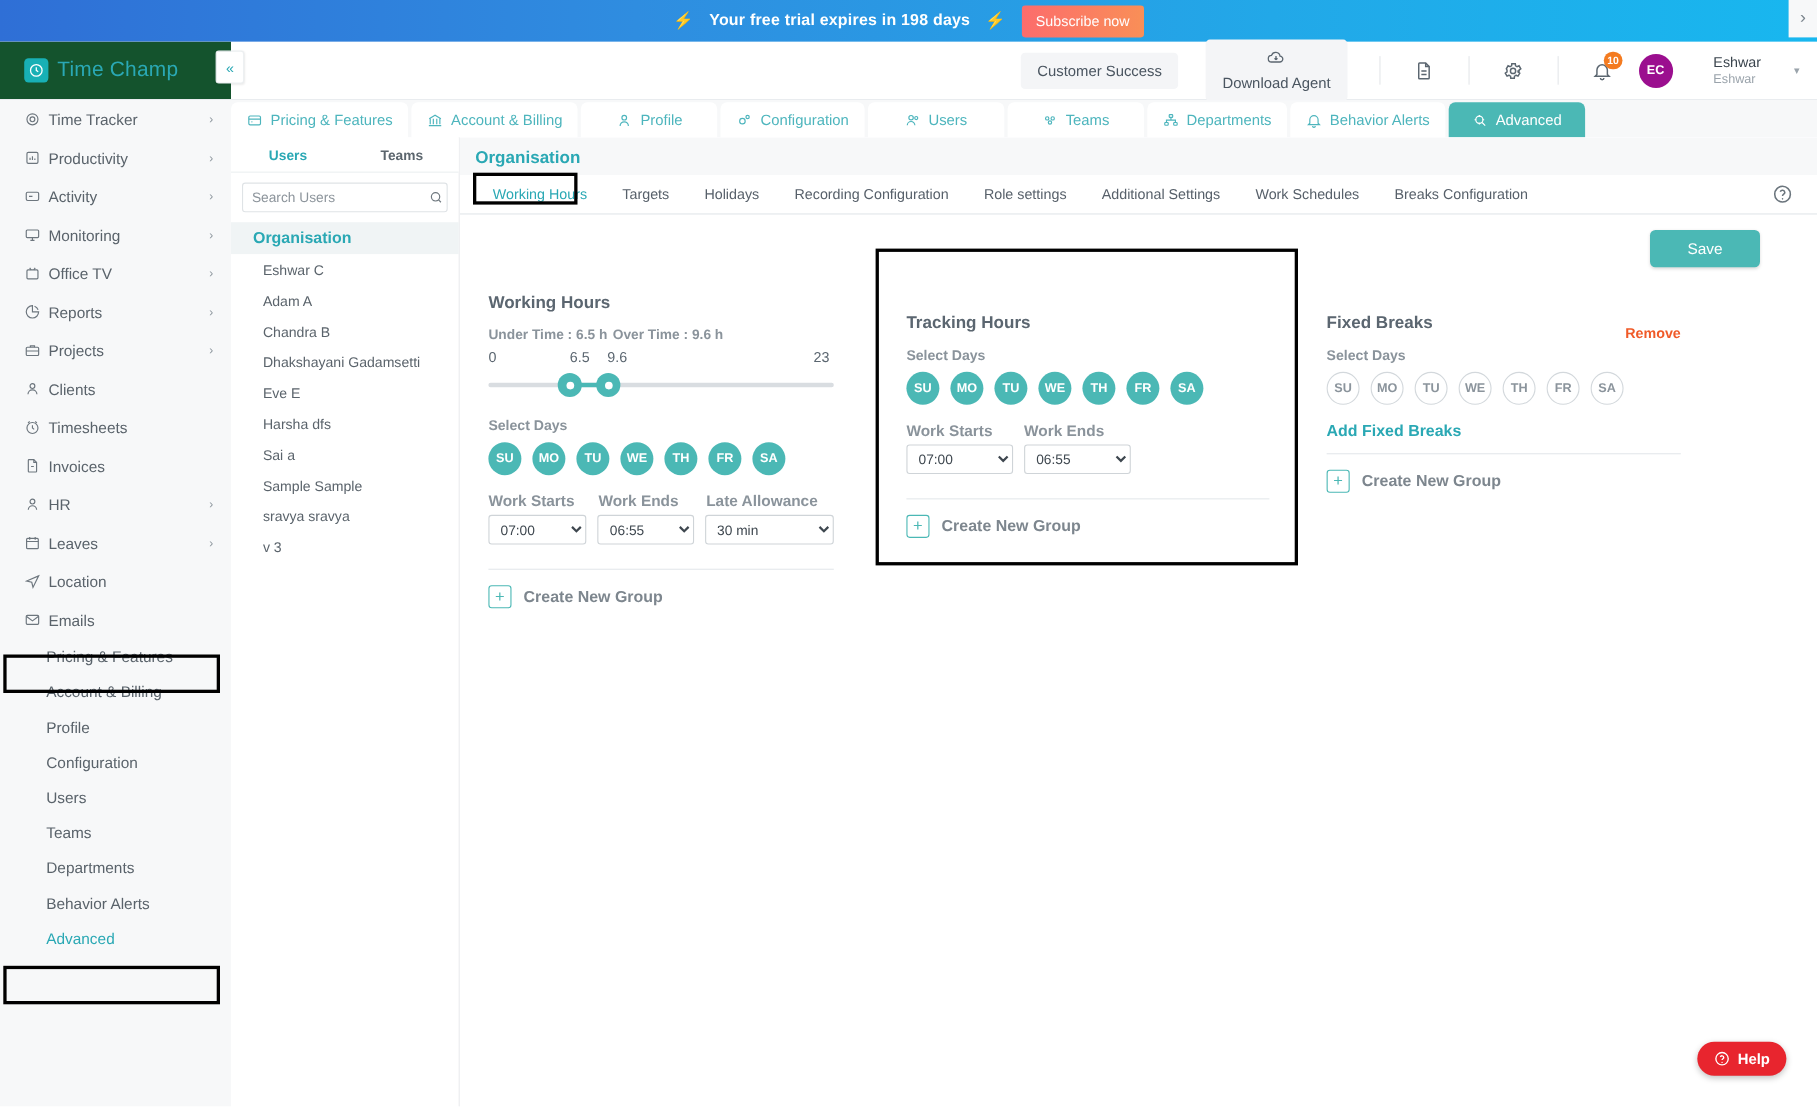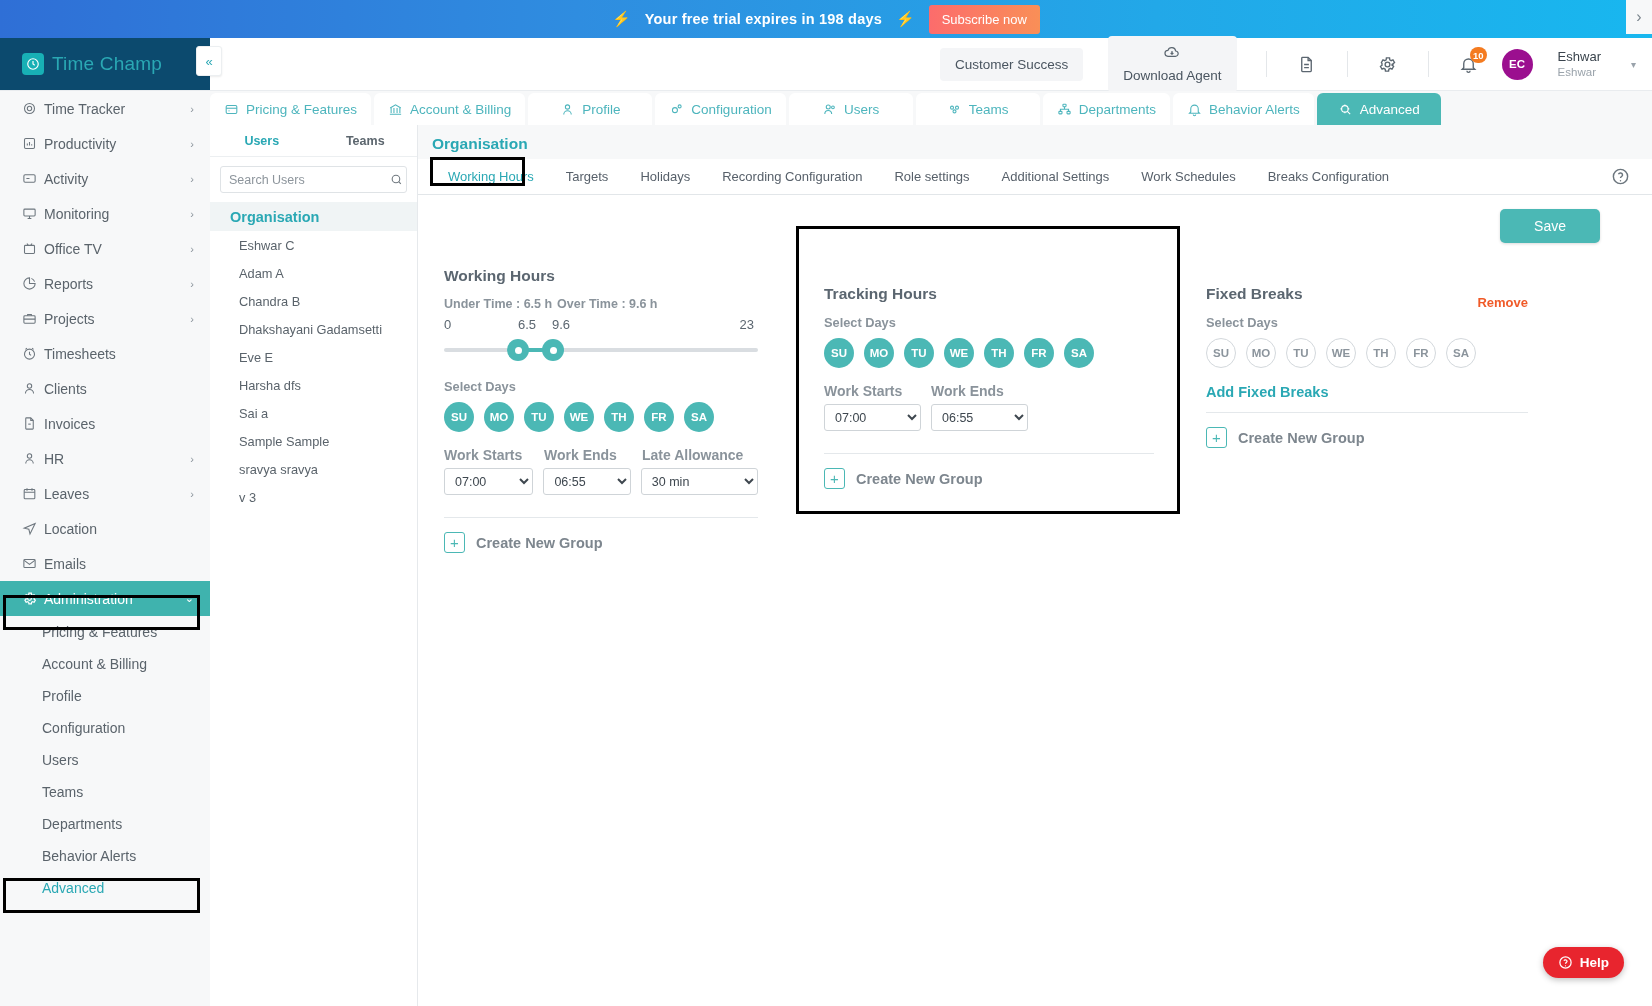--- a/index.html
+++ b/index.html
@@ -25,21 +25,21 @@
     padding:7px 13px; font-size:13px; font-family:inherit; cursor:pointer;
   }
 
   
   #header {
     position:absolute; top:38px; left:0; width:100%; height:53px;
     background:#fff; border-bottom:1px solid #e9ecef;
     display:flex; align-items:center;
   }
   #logo-zone { width:210px; height:100%; display:flex; align-items:center;
-    padding-left:22px; background:#0c4a6e; }
+    padding-left:22px; background:#14532d; }
   .logo-mark {
     width:22px; height:22px; border-radius:4px; background:#18b0b5;
     display:flex; align-items:center; justify-content:center; margin-right:8px;
   }
   .logo-text { color:#2aa8b4; font-size:19px; letter-spacing:.2px; }
   #collapse-btn {
     position:absolute; left:196px; top:46px; width:26px; height:30px;
     background:#fff; border:1px solid #eceff1; border-radius:3px;
     display:flex; align-items:center; justify-content:center;
     color:#2aa8b4; font-size:13px; cursor:pointer; z-index:5;
@@ -59,21 +59,21 @@
     position:absolute; top:-6px; right:-7px; min-width:16px; height:16px;
     background:#f47b20; color:#fff; border-radius:8px; font-size:9.5px;
     font-weight:bold; display:flex; align-items:center; justify-content:center;
     padding:0 3px;
   }
   #avatar {
     width:31px; height:31px; border-radius:50%; background:#9b0f8f; color:#fff;
     font-size:11.5px; font-weight:bold; display:flex; align-items:center;
     justify-content:center; margin-left:6px; cursor:pointer;
   }
-  #user-block { margin-left:9px; line-height:1.25; }
+  #user-block { margin-left:21px; line-height:1.25; }
   #user-block .nm { font-size:13px; color:#3a444d; }
   #user-block .sub { font-size:11.5px; color:#9aa3ab; }
   #user-caret { margin-left:14px; color:#9aa3ab; font-size:10px; cursor:pointer; }
 
   
   #sidebar {
     position:absolute; top:91px; left:0; width:210px; bottom:0;
     background:#f7f8f9; overflow:hidden;
   }
   .nav-item {
@@ -369,35 +369,35 @@
             <rect x="3" y="7.5" width="18" height="12" rx="1.5"></rect>
             <path d="M9 7.5V5.5h6v2M3 13h18"></path>
           </svg>
     </span>
     <span>Projects</span>
     <span class="chev">›</span>
   </div>
   <div class="nav-item">
     <span class="nic">
       <svg width="15" height="15" viewBox="0 0 24 24" fill="none" stroke="currentColor" stroke-width="1.7">
+            <circle cx="12" cy="8" r="3.5"></circle>
+            <path d="M5.5 20a6.5 6.5 0 0 1 13 0"></path>
+          </svg>
+    </span>
+    <span>Clients</span>
+
+  </div>
+  <div class="nav-item">
+    <span class="nic">
+      <svg width="15" height="15" viewBox="0 0 24 24" fill="none" stroke="currentColor" stroke-width="1.7">
             <circle cx="12" cy="13" r="8"></circle>
             <path d="M12 9v4l2.5 2M8 3.5L5.5 5.5M16 3.5L18.5 5.5"></path>
           </svg>
     </span>
     <span>Timesheets</span>
-
-  </div>
-  <div class="nav-item">
-    <span class="nic">
-      <svg width="15" height="15" viewBox="0 0 24 24" fill="none" stroke="currentColor" stroke-width="1.7">
-            <circle cx="12" cy="8" r="3.5"></circle>
-            <path d="M5.5 20a6.5 6.5 0 0 1 13 0"></path>
-          </svg>
-    </span>
-    <span>Clients</span>
 
   </div>
   <div class="nav-item">
     <span class="nic">
       <svg width="15" height="15" viewBox="0 0 24 24" fill="none" stroke="currentColor" stroke-width="1.7">
             <path d="M14 3H7a1 1 0 0 0-1 1v16a1 1 0 0 0 1 1h10a1 1 0 0 0 1-1V7z"></path>
             <path d="M14 3v4h4"></path>
             <path d="M10 13h4"></path>
           </svg>
     </span>
@@ -438,30 +438,20 @@
       <svg width="15" height="15" viewBox="0 0 24 24" fill="none" stroke="currentColor" stroke-width="1.7">
             <rect x="3" y="5.5" width="18" height="13" rx="1.5"></rect>
             <path d="M3.5 7l8.5 6.5L20.5 7"></path>
           </svg>
     </span>
     <span>Emails</span>
 
   </div>
     </div>
 
-  <div class="nav-item active" id="admin-item">
-    <span class="nic">
-      <svg width="15" height="15" viewBox="0 0 24 24" fill="none" stroke="currentColor" stroke-width="1.9">
-        <circle cx="12" cy="12" r="3"></circle>
-        <path d="M19.4 13a7.5 7.5 0 0 0 0-2l2-1.6-2-3.4-2.4 1a7.5 7.5 0 0 0-1.7-1L15 3.5h-4l-.3 2.5a7.5 7.5 0 0 0-1.7 1l-2.4-1-2 3.4L6.6 11a7.5 7.5 0 0 0 0 2l-2 1.6 2 3.4 2.4-1a7.5 7.5 0 0 0 1.7 1l.3 2.5h4l.3-2.5a7.5 7.5 0 0 0 1.7-1l2.4 1 2-3.4z"></path>
-      </svg>
-    </span>
-    <span>Administration</span>
-    <span class="chev">⌄</span>
-  </div>
 
   <div id="nav-sublist">
   <div class="nav-sub ">
     <span>Pricing &amp; Features</span>
   </div>
   <div class="nav-sub ">
     <span>Account &amp; Billing</span>
   </div>
   <div class="nav-sub ">
     <span>Profile</span>

